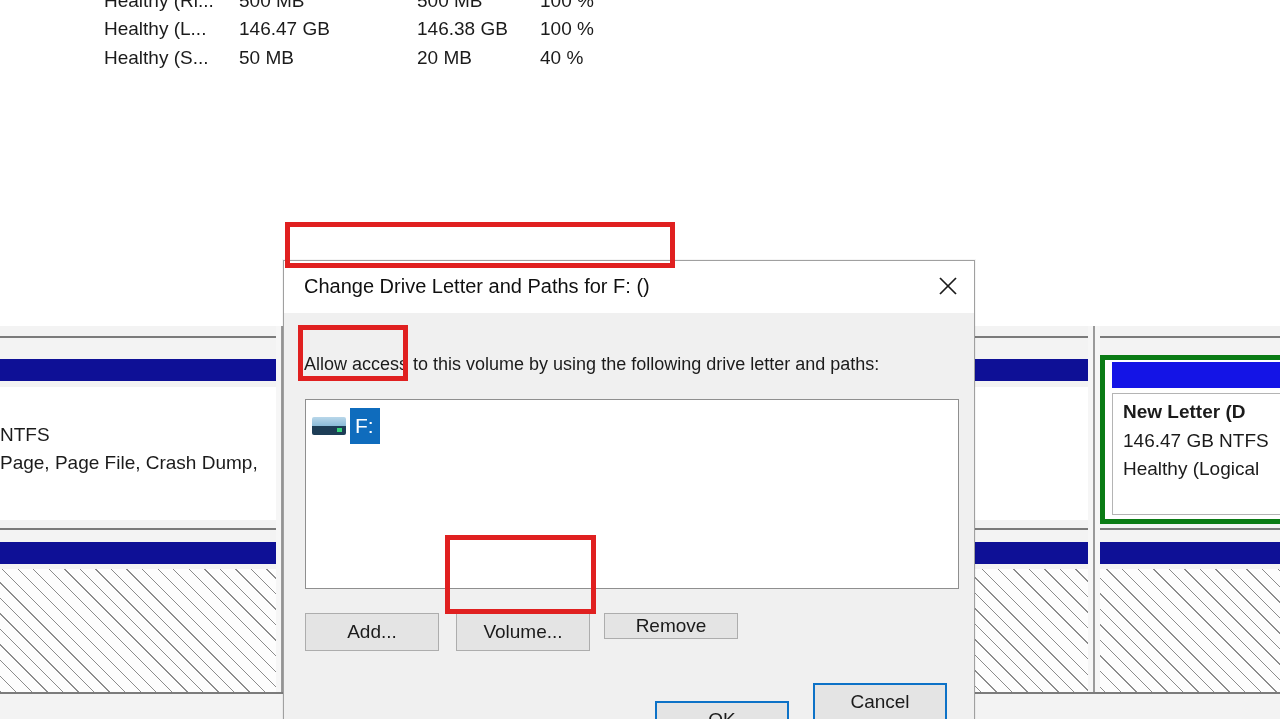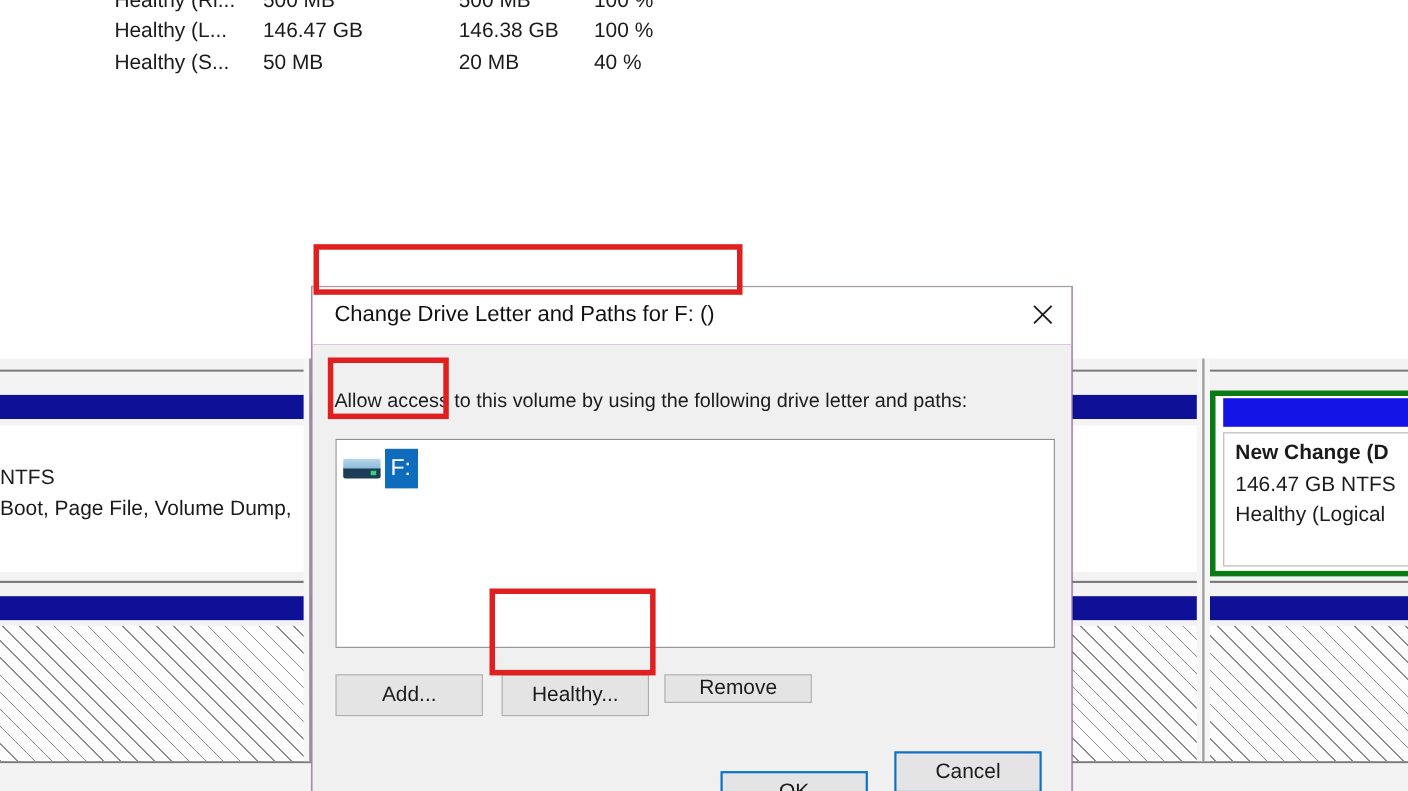--- a/index.html
+++ b/index.html
@@ -309,41 +309,41 @@
   </div>
 
   <div class="band band-gray" style="top:326px;  height:10px; width:1280px;"></div>
   <div class="band-sep" style="top:336px;  width:1280px;"></div>
   <div class="band band-gray" style="top:338px;  height:21px; width:1280px;"></div>
   <div class="band band-navy" style="top:359px;  height:22px; width:1280px;"></div>
   <div class="band band-gray" style="top:381px;  height:6px;  width:1280px;"></div>
   <div class="band band-white" style="top:387px;  height:133px; width:1280px;"></div>
 
   <div class="disk-text" style="left:0px; top:424px;">NTFS</div>
-  <div class="disk-text" style="left:0px; top:452px;">Boot, Page File, Volume Dump,</div>
+  <div class="disk-text" style="left:0px; top:452px;">Page, Page File, Crash Dump,</div>
 
   <div class="band band-gray" style="top:520px; height:8px;  width:1280px;"></div>
   <div class="band-sep" style="top:528px; width:1280px;"></div>
   <div class="band band-gray" style="top:530px; height:12px; width:1280px;"></div>
   <div class="band band-navy" style="top:542px; height:22px; width:1280px;"></div>
   <div class="band band-gray" style="top:564px; height:5px;  width:1280px;"></div>
   <div class="band band-hatch" style="top:569px; height:123px; width:1280px;"></div>
   <div class="band-sep" style="top:692px; width:1280px;"></div>
   <div class="band band-gray" style="top:694px; height:25px; width:1280px;"></div>
 
   <div class="frame-edge-soft" style="left:276px; top:326px; width:7px; height:366px; background:#f6f6f6;"></div>
   <div class="frame-edge" style="left:281px; top:326px; height:366px;"></div>
 
   <div class="frame-edge-soft" style="left:1088px; top:326px; width:12px; height:366px; background:#f6f6f6;"></div>
   <div class="frame-edge" style="left:1093px; top:326px; height:366px;"></div>
 
   <div id="green-highlight"></div>
   <div id="right-vol-bar"></div>
   <div id="right-vol-body">
-    <div class="right-line l0">New Change  (D</div>
+    <div class="right-line l0">New Letter  (D</div>
     <div class="right-line l1">146.47 GB NTFS</div>
     <div class="right-line l2">Healthy (Logical</div>
   </div>
 </div>
 
 <div id="dialog">
 
   <div id="titlebar">
     <div id="dialog-title">Change Drive Letter and Paths for F: ()</div>
     <div id="close-button">
@@ -363,21 +363,21 @@
         <span class="drive-icon">
           <span class="dtop"></span>
             <span class="dbot"></span>
             <span class="dled"></span>
         </span>
         <span class="list-item-label">F:</span>
       </div>
     </div>
 
     <button class="btn" id="btn-add">Add...</button>
-    <button class="btn" id="btn-change">Healthy...</button>
+    <button class="btn" id="btn-change">Volume...</button>
     <button class="btn" id="btn-remove">Remove</button>
     <button class="btn" id="btn-ok">OK</button>
     <button class="btn" id="btn-cancel">Cancel</button>
   </div>
 </div>
 
 <div class="annot" id="annot-title"></div>
 <div class="annot" id="annot-list"></div>
 <div class="annot" id="annot-change"></div>
 

